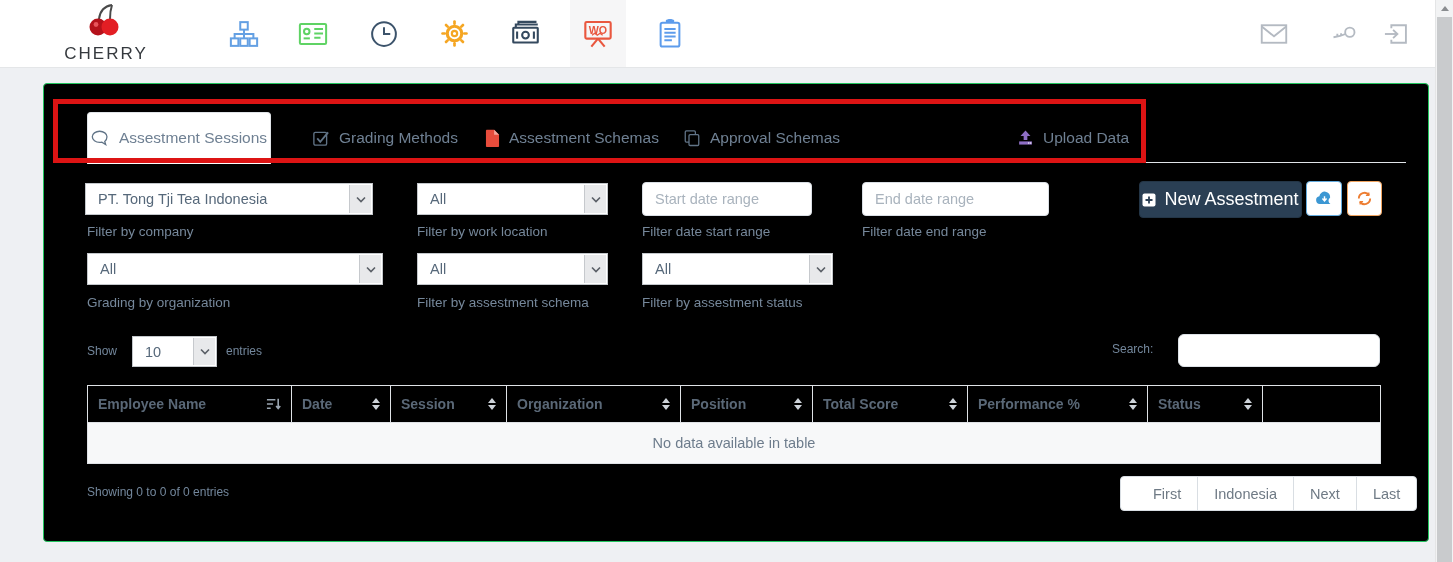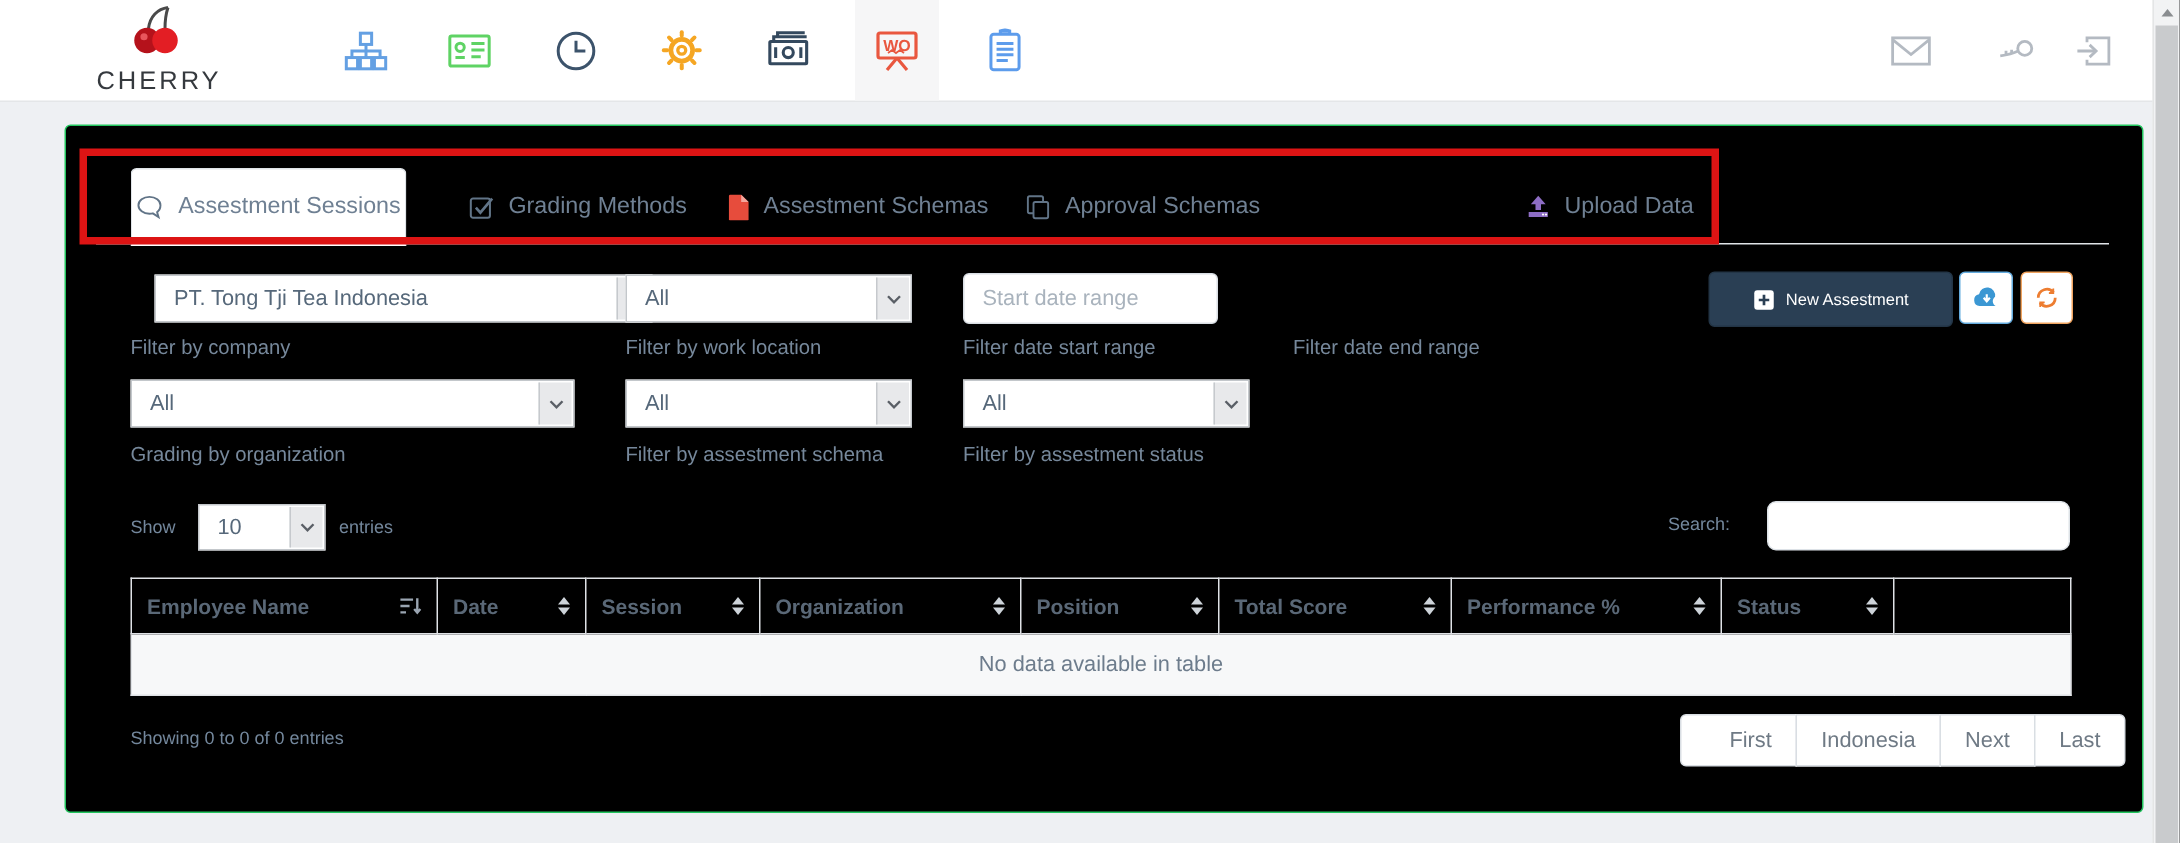--- a/index.html
+++ b/index.html
@@ -31,21 +31,21 @@
   .t1{left:43px;width:182px}.t2{left:268px}.t3{left:441px}.t4{left:639px}.t5{left:827px}.t6{left:973px}
   
   .annotation{position:absolute;left:53px;top:99px;width:1083px;height:54px;border:5px solid #dd1414;z-index:30;pointer-events:none;}
   
   .sel{position:absolute;height:32px;background:#fff;border:1px solid #c3c7cb;display:flex;align-items:center;padding-left:12px;font-size:14.5px;color:#56687a;cursor:pointer;box-sizing:border-box;}
   .sel .chev{position:absolute;right:1px;top:1px;bottom:1px;width:21px;background:#e8e9eb;border-left:1px solid #c6c9cd;display:flex;align-items:center;justify-content:center;}
   .txtin{position:absolute;height:34px;border:1px solid #d9dee4;border-radius:4px;padding:0 12px;font-size:14.5px;color:#56687a;box-sizing:border-box;font-family:"Liberation Sans",sans-serif;outline:none;}
   .txtin::placeholder{color:#a9b3bd;opacity:1;}
   .flabel{position:absolute;font-size:13.5px;color:#76889b;white-space:nowrap;}
   
-  .btn-new{position:absolute;left:1095px;top:97px;width:161px;height:35px;background:#2a3f54;border:1px solid #233546;border-radius:4px;color:#fff;font-size:11px;display:flex;align-items:center;justify-content:center;gap:8px;cursor:pointer;}
+  .btn-new{position:absolute;left:1095px;top:97px;width:161px;height:35px;background:#2a3f54;border:1px solid #233546;border-radius:4px;color:#fff;font-size:18px;display:flex;align-items:center;justify-content:center;gap:8px;cursor:pointer;}
   .btn-sq{position:absolute;top:97px;height:35px;width:36px;background:#fff;border-radius:4px;display:flex;align-items:center;justify-content:center;cursor:pointer;box-sizing:border-box;}
   .btn-cloud{left:1262px;border:1px solid #63abde;}
   .btn-refresh{left:1303px;width:35px;border:1px solid #f0a35e;}
   
   .plain{position:absolute;font-size:12px;color:#73879c;white-space:nowrap;}
   .search-in{position:absolute;left:1134px;top:250px;width:202px;height:33px;border:1px solid #dde2e7;border-radius:6px;box-sizing:border-box;padding:0 10px;font-size:14.5px;color:#56687a;outline:none;font-family:"Liberation Sans",sans-serif;}
   
   table.grid{position:absolute;left:43px;top:301px;width:1293px;border-collapse:collapse;table-layout:fixed;}
   table.grid th{border:1px solid #dfe2e6;height:37px;padding:0 10px;font-size:14px;font-weight:bold;color:#5a6877;text-align:left;box-sizing:border-box;}
   table.grid td{border:1px solid #dfe2e6;height:38px;background:#f7f8f9;text-align:center;font-size:14.5px;color:#6d7c8c;}
@@ -213,21 +213,21 @@
       <svg width="17" height="17" viewBox="0 0 24 24" fill="#8d6dc4">
         <path d="M12 2 L19 10 H14.6 V15.5 H9.4 V10 H5 z"></path>
         <path d="M3 17.5 h18 v4.5 h-18 z"></path>
         <rect x="15.5" y="19" width="2" height="1.6" fill="#fff"></rect>
         <rect x="18.3" y="19" width="2" height="1.6" fill="#fff"></rect>
       </svg>
     </span>
     <span>Upload Data</span>
   </div>
 
-  <div class="sel" style="left:59px;top:99px;width:332px;text-align:right;">
+  <div class="sel" style="left:41px;top:99px;width:288px;text-align:right;">
     <span>PT. Tong Tji Tea Indonesia</span>
     <span class="chev">
       <svg width="10" height="7" viewBox="0 0 10 7" fill="none" stroke="#5a5f66" stroke-width="1.6">
           <path d="M1 1.5 L5 5.5 L9 1.5"></path>
         </svg>
     </span>
   </div>
   <div class="flabel" style="left:43px;top:140px;">Filter by company</div>
 
   <div class="sel" style="left:373px;top:99px;width:191px;">
@@ -236,20 +236,21 @@
       <svg width="10" height="7" viewBox="0 0 10 7" fill="none" stroke="#5a5f66" stroke-width="1.6">
           <path d="M1 1.5 L5 5.5 L9 1.5"></path>
         </svg>
     </span>
   </div>
   <div class="flabel" style="left:373px;top:140px;">Filter by work location</div>
 
   <input class="txtin" style="left: 598px; top: 98px; width: 170px;" placeholder="Start date range">
   <div class="flabel" style="left:598px;top:140px;">Filter date start range</div>
 
+  <input class="txtin" style="left: 818px; top: 98px; width: 187px;" placeholder="End date range">
   <div class="flabel" style="left:818px;top:140px;">Filter date end range</div>
 
   <div class="btn-new">
     <span>
       <svg width="14" height="14" viewBox="0 0 14 14">
         <rect x="0.5" y="0.5" width="13" height="13" rx="2" fill="#fff"></rect>
         <path d="M7 3.5v7M3.5 7h7" stroke="#2a3f54" stroke-width="1.8"></path>
       </svg>
     </span>
     <span>New Assestment</span>

